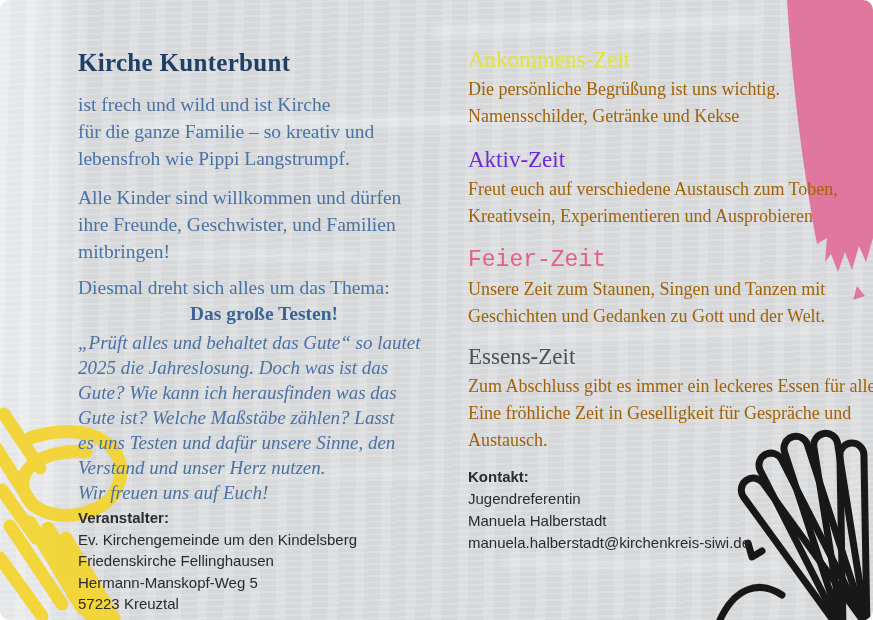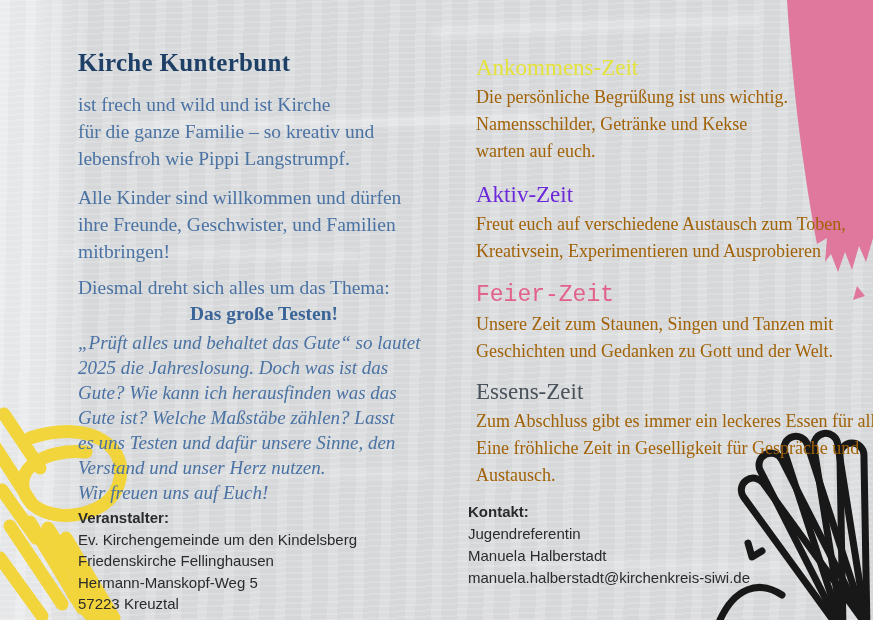--- a/index.html
+++ b/index.html
@@ -2,20 +2,21 @@
 <html><head>
 <meta charset="utf-8">
 <style>
   html,body{margin:0;padding:0;}
   .page{
     position:relative;
     width:873px;height:620px;
     background:#d9dbdd;
     overflow:hidden;
     font-family:"Liberation Serif", serif;
+    border-radius:10px;
   }
   
   .page::before{
     content:"";position:absolute;inset:0;
     background:
       repeating-linear-gradient(178deg, rgba(255,255,255,.16) 0 2px, rgba(0,0,0,0) 2px 6px),
       repeating-linear-gradient(91deg, rgba(255,255,255,.07) 0 10px, rgba(0,0,0,0.02) 10px 26px),
       linear-gradient(90deg, rgba(255,255,255,.45) 0 38px, rgba(255,255,255,0) 90px);
     pointer-events:none;
   }
@@ -48,21 +49,21 @@
   .theme{margin:0 0 3px 0;font-size:19.5px;line-height:26px;color:#4a72a3;}
   .theme-title{font-weight:bold;text-align:center;color:#3b6598;}
   .motto{font-size:19px;line-height:25px;color:#4a72a3;margin:0 0 2px 0;font-style:italic;}
 
   .sans-block{
     font-family:"Liberation Sans", sans-serif;
     font-size:15px;line-height:21.5px;color:#2b2b2b;
   }
   .sans-label{font-weight:bold;}
 
-  .section{margin:8px;}
+  .section{margin:0;}
   .sec-head{font-size:23px;line-height:28px;margin:0 0 2px 0;font-weight:400;}
   .sec-body{font-size:18px;line-height:27px;color:#a16207;}
   .sec-1{margin-bottom:16px;}
   .sec-2{margin-bottom:16px;}
   .sec-3{margin-bottom:13px;}
   .sec-4{margin-bottom:12px;}
 </style>
 </head>
 <body>
 
@@ -148,21 +149,20 @@
     </div>
   </div>
 
   <div class="col right-col">
 
     <div class="section sec-1">
       <h2 class="sec-head line" style="color: rgb(228, 226, 59);">Ankommens-Zeit</h2>
       <div class="sec-body">
         <div class="line">Die persönliche Begrüßung ist uns wichtig.</div>
         <div class="line">Namensschilder, Getränke und Kekse</div>
-        <div class="line">warten auf euch.</div>
       </div>
     </div>
 
     <div class="section sec-2">
       <h2 class="sec-head line" style="color: #6d28d9; font-family: Liberation Serif, serif;">Aktiv-Zeit</h2>
       <div class="sec-body">
         <div class="line">Freut euch auf verschiedene Austausch zum Toben,</div>
         <div class="line">Kreativsein, Experimentieren und Ausprobieren</div>
       </div>
     </div>

